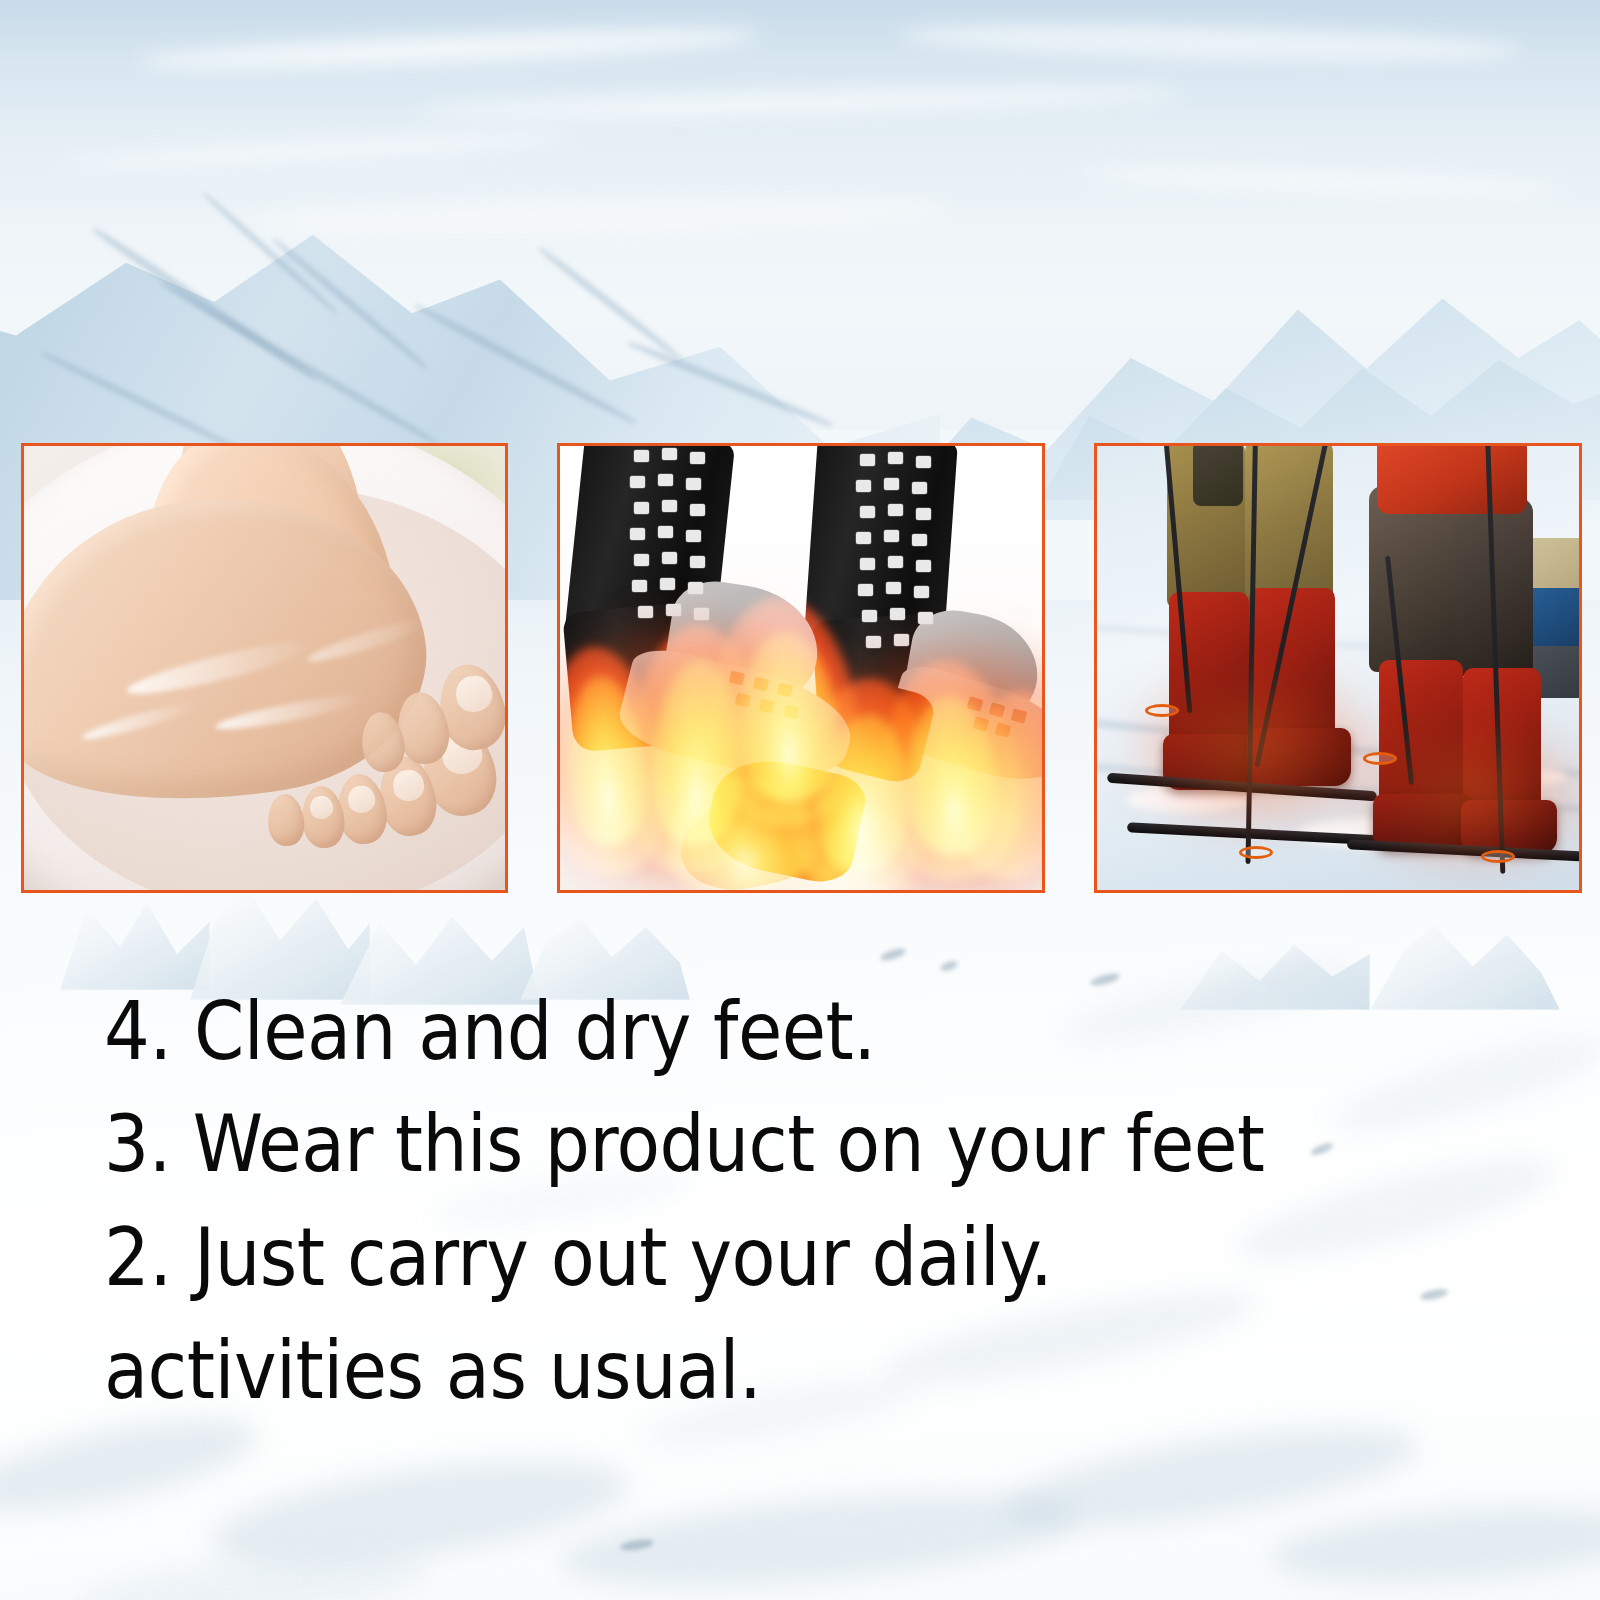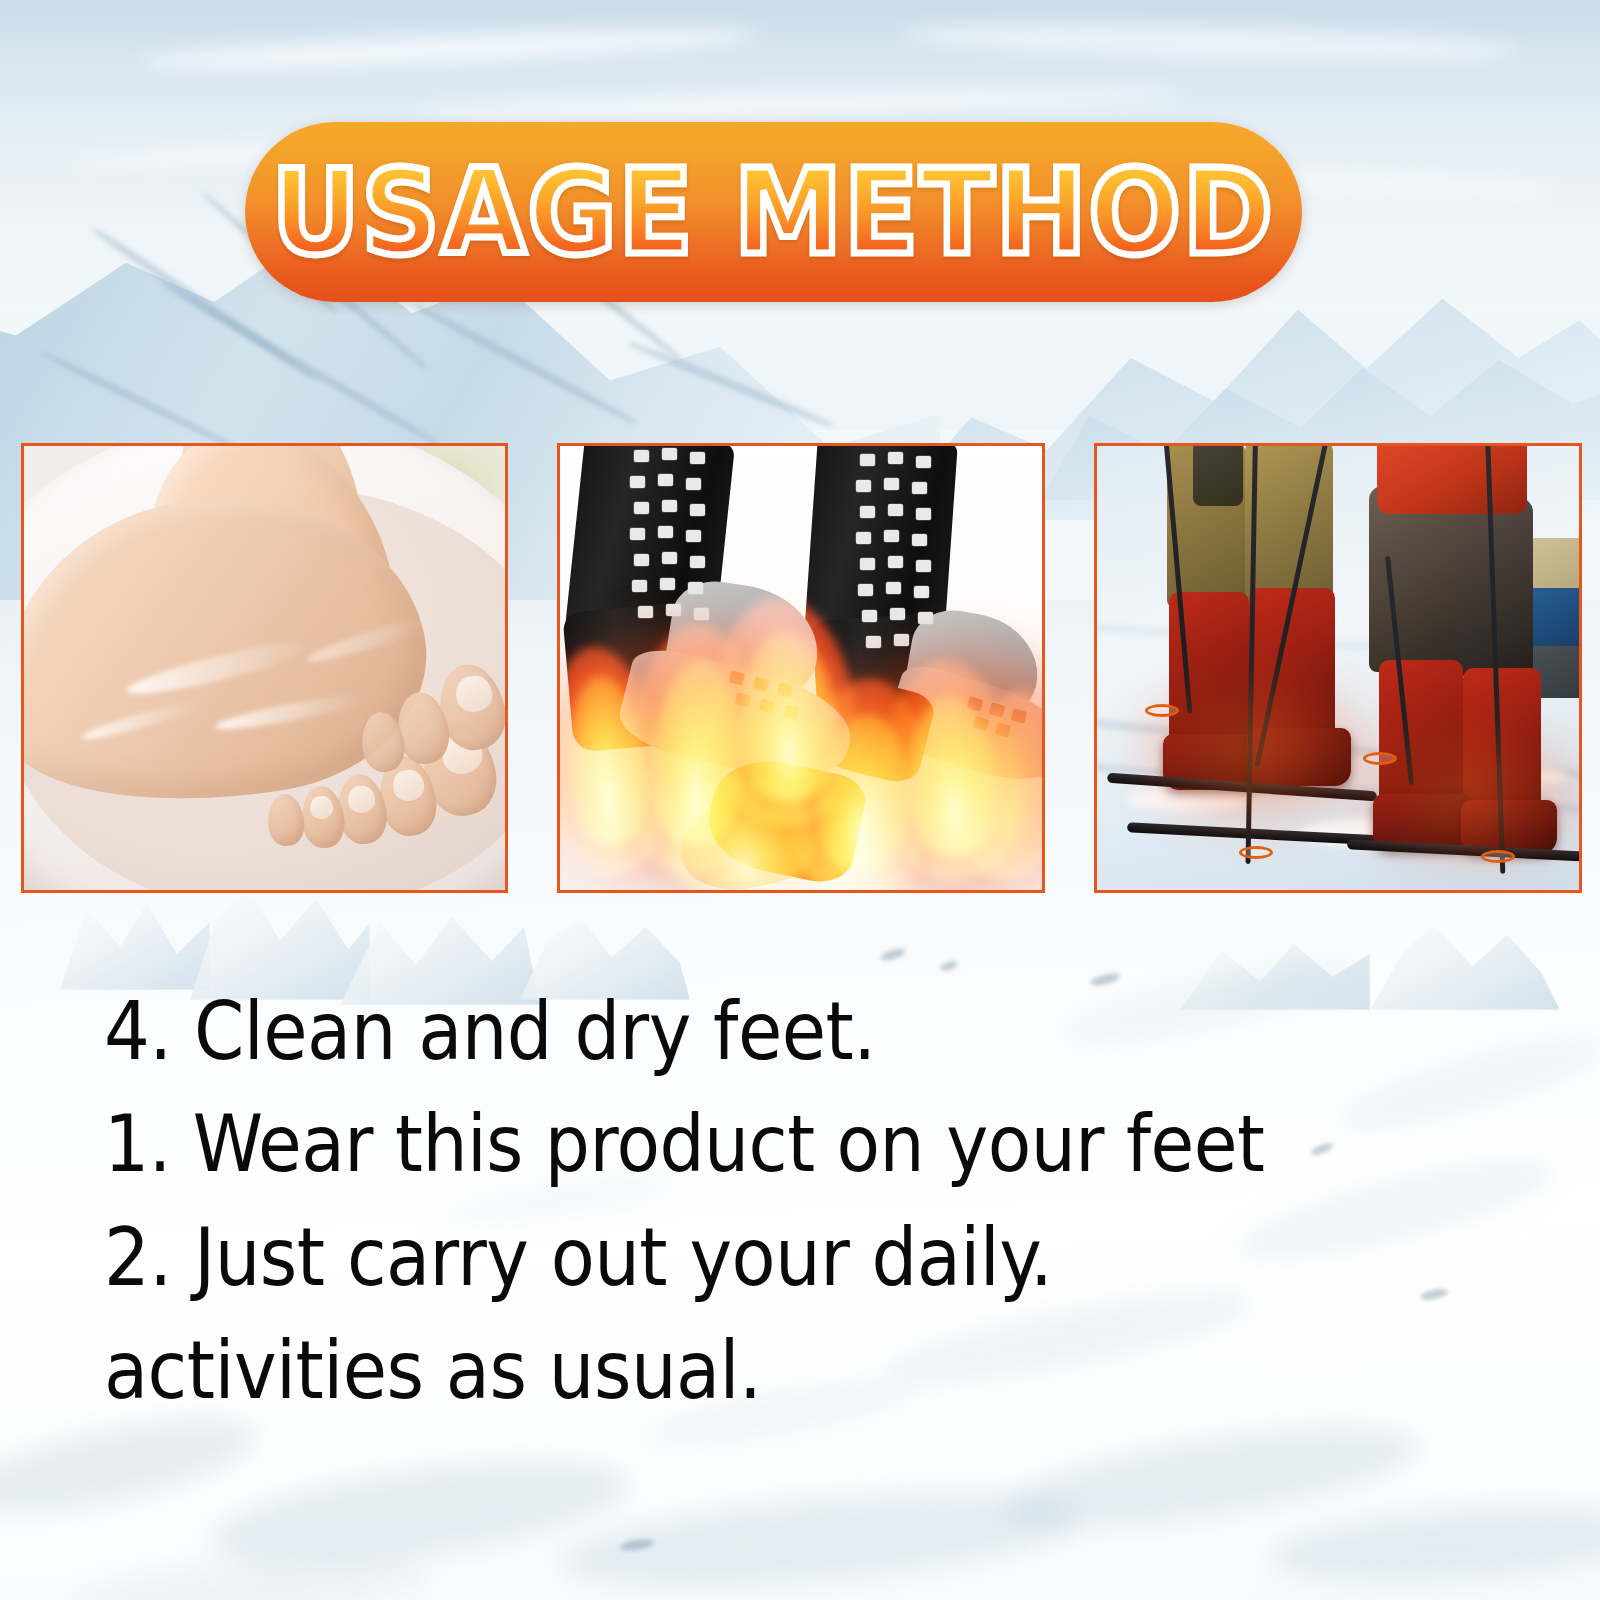--- a/index.html
+++ b/index.html
@@ -442,23 +442,20 @@
     <div class="hollow h12"></div>
 
     <div class="speck" style="left:880px;top:950px;width:26px;height:9px;transform:rotate(-18deg)"></div>
     <div class="speck" style="left:940px;top:962px;width:18px;height:8px;transform:rotate(-20deg)"></div>
     <div class="speck" style="left:1090px;top:975px;width:30px;height:9px;transform:rotate(-15deg)"></div>
     <div class="speck" style="left:1310px;top:1145px;width:24px;height:8px;transform:rotate(-22deg)"></div>
     <div class="speck" style="left:1420px;top:1290px;width:28px;height:9px;transform:rotate(-12deg)"></div>
     <div class="speck" style="left:620px;top:1540px;width:34px;height:10px;transform:rotate(-9deg)"></div>
   </div>
 
-  <div id="title-banner">
-    <div id="title-text">USAGE METHOD</div>
-  </div>
 
   <div id="panel-row">
 
     <div class="panel p1">
       <div class="basin-bg"></div>
       <div class="leaf-blur"></div>
       <div class="basin-rim"></div>
       <div class="basin-water"></div>
 
       <div class="ankle"></div>
@@ -662,18 +659,18 @@
       <div class="pole" style="left:288px;top:110px;height:230px;transform:rotate(-6deg)"></div>
       <div class="pole-basket" style="left:266px;top:306px"></div>
 
       <div class="fl-glow" style="left:40px;top:230px;width:240px;height:150px;opacity:.55"></div>
       <div class="fl-glow" style="left:260px;top:280px;width:230px;height:140px;opacity:.5"></div>
     </div>
   </div>
 
   <div id="instructions">
     <div class="step step-1">4. Clean and dry feet.</div>
-    <div class="step step-2">1. Wear this product on your feet</div>
+    <div class="step step-2">3. Wear this product on your feet</div>
     <div class="step step-3">2. Just carry out your daily.</div>
     <div class="step step-3b">activities as usual.</div>
   </div>
 
 </div>
 
 </body></html>

